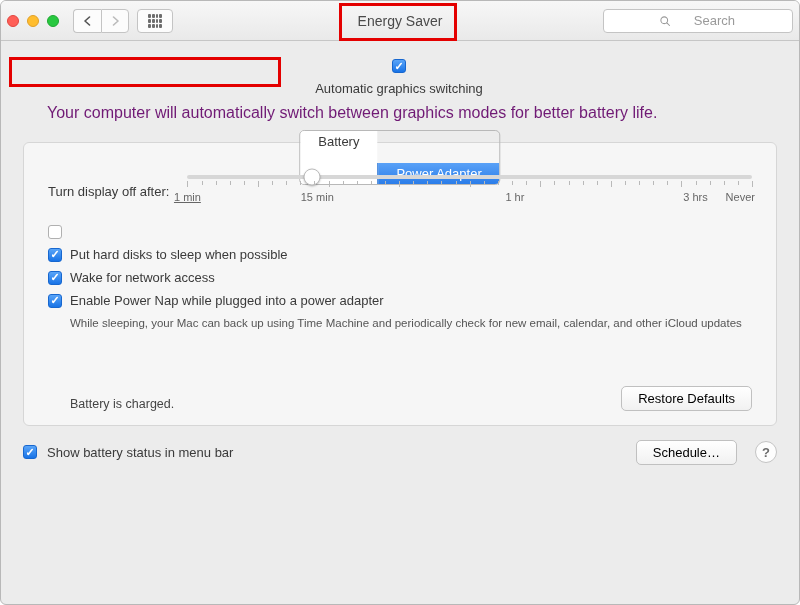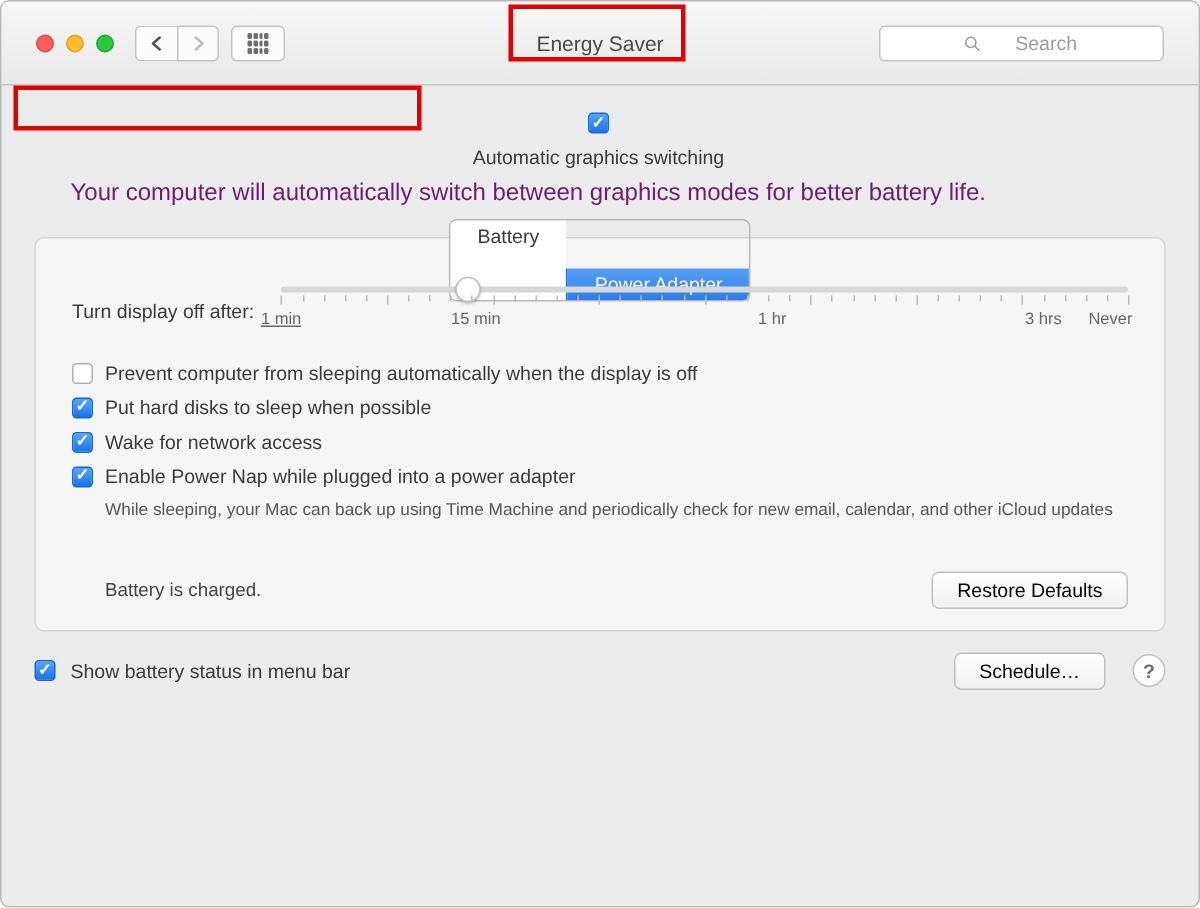--- a/index.html
+++ b/index.html
@@ -14,26 +14,26 @@
     width: 800px;
     height: 605px;
     background: #ececec;
     border: 1px solid #b8b8b8;
     border-radius: 6px;
     overflow: hidden;
     position: relative;
   }
   
   .toolbar {
-    height: 56px;
+    height: 40px;
     background: linear-gradient(#f7f7f7, #e9e9e9);
     border-bottom: 1px solid #c6c6c6;
     display: flex;
     align-items: center;
-    padding: 0 23px;
+    padding: 0 6px;
     position: relative;
   }
   .traffic-lights { display: flex; gap: 8px; margin-right: 14px; }
   .tl { width: 12px; height: 12px; border-radius: 50%; }
   .tl.red { background: #ff5f57; border: 1px solid #e24640; }
   .tl.yellow { background: #ffbd2e; border: 1px solid #e1a028; }
   .tl.green { background: #28c840; border: 1px solid #1fa832; }
   .nav-buttons { display: flex; }
   .nav-btn {
     width: 28px; height: 24px;
@@ -179,22 +179,22 @@
   .opts { margin-top:18px; }
   .opts .checkbox-row { margin-bottom:8px; }
   .opt-sub {
     margin: 2px 0 0 22px;
     font-size:11.5px;
     color:#555;
     line-height:1.35;
   }
 
   .panel-footer {
-    display:flex; justify-content:space-between; align-items:center;
-    margin-top: 32px;
+    display:flex; justify-content:space-between; align-items:flex-end;
+    margin-top: 54px;
   }
   .status-text { font-size:12.5px; color:#444; margin-left:22px; }
   .push-btn {
     background: linear-gradient(#ffffff,#f1f1f1);
     border:1px solid #c0c0c0;
     border-radius:5px;
     padding:4px 16px;
     font-size:13px;
     cursor:pointer;
   }
@@ -341,21 +341,20 @@
               <div class="slabel" style="left: 58%;">1 hr</div>
               <div class="slabel" style="left: 90%;">3 hrs</div>
               <div class="slabel" style="left: 100%; transform: translateX(-90%);">Never</div>
             </div>
         </div>
       </div>
 
       <div class="opts" id="opts">
           <div class="checkbox-row">
             <div class="checkbox"></div>
-            <span>Prevent computer from sleeping automatically when the display is off</span>
           </div>
           <div class="checkbox-row">
             <div class="checkbox checked"></div>
             <span>Put hard disks to sleep when possible</span>
           </div>
           <div class="checkbox-row">
             <div class="checkbox checked"></div>
             <span>Wake for network access</span>
           </div>
           <div class="checkbox-row">

